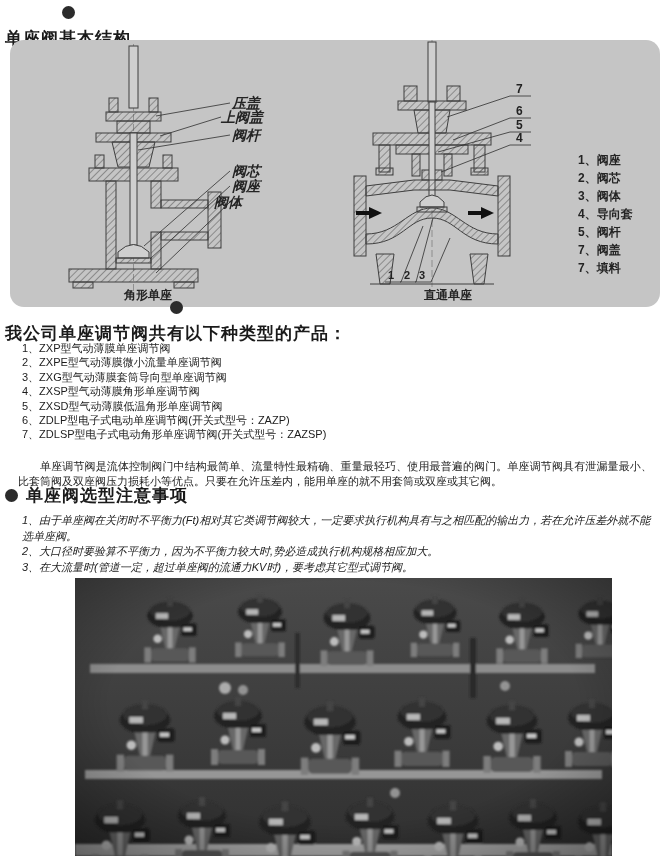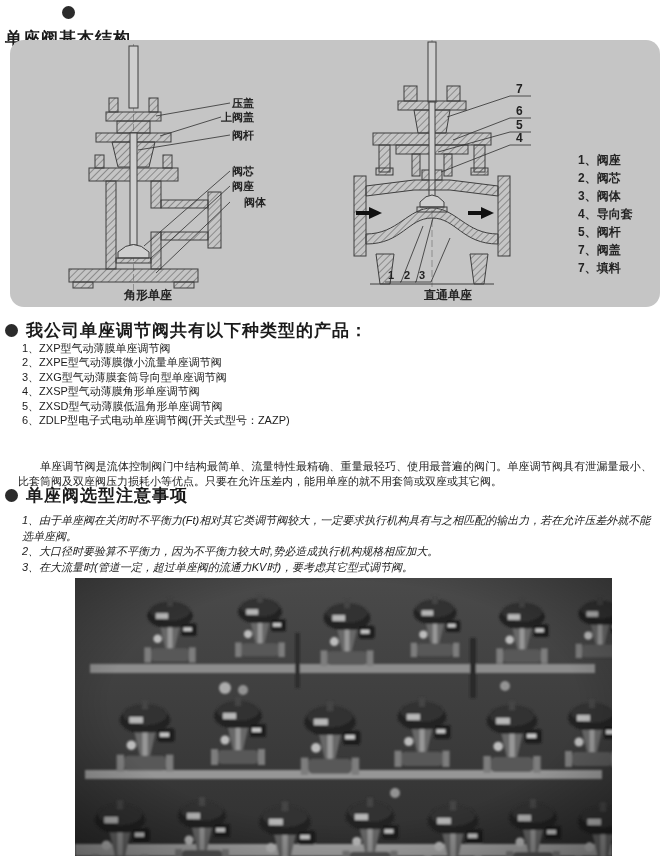--- a/index.html
+++ b/index.html
@@ -5,21 +5,21 @@
   html,body{margin:0;padding:0;background:#ffffff;}
   body{font-family:"Liberation Sans","DejaVu Sans",sans-serif;color:#1c1c1c;}
   #page{position:relative;width:665px;height:863px;background:#ffffff;overflow:hidden;}
 
   .sec-title{position:absolute;left:5px;display:flex;align-items:center;gap:8px;}
   .sec-title .bullet{width:13px;height:13px;border-radius:50%;background:#2b2b2b;flex:0 0 auto;}
   .sec-title .txt{font-size:17px;font-weight:700;letter-spacing:1px;color:#1a1a1a;white-space:nowrap;}
 
   #panel{position:absolute;left:10px;top:40px;width:650px;height:267px;background:#c5c5c5;border-radius:14px;}
   #panel svg{position:absolute;left:0;top:0;}
-  .dlabel{position:absolute;font-size:11px;font-weight:700;color:#242424;white-space:nowrap;line-height:12px;}
+  .dlabel{position:absolute;font-size:14px;font-weight:700;color:#242424;white-space:nowrap;line-height:12px;font-style:italic;}
   .caption{position:absolute;font-size:12px;font-weight:700;color:#242424;white-space:nowrap;}
   #legend{position:absolute;left:568px;top:112px;margin:0;padding:0;list-style:none;}
   #legend li{font-size:12px;font-weight:700;color:#242424;line-height:17px;margin-bottom:1px;white-space:nowrap;}
 
   .plist{position:absolute;margin:0;padding:0;list-style:none;}
   #products{left:22px;top:341px;width:630px;}
   #products li{font-size:11px;line-height:14.4px;color:#1c1c1c;white-space:nowrap;}
   #paragraph{position:absolute;left:18px;top:448px;width:634px;font-size:11px;line-height:15px;text-indent:22px;text-align:justify;color:#1c1c1c;}
   #notes{left:22px;top:513px;width:634px;}
   #notes li{font-size:11px;line-height:15.5px;color:#1c1c1c;font-style:italic;}
@@ -135,48 +135,49 @@
           <text x="409" y="239" font-size="11">3</text>
         </g>
       </g>
     </svg>
 
     <span class="dlabel" style="left:222px;top:57px;">压盖</span>
     <span class="dlabel" style="left:211px;top:71px;">上阀盖</span>
     <span class="dlabel" style="left:222px;top:89px;">阀杆</span>
     <span class="dlabel" style="left:222px;top:125px;">阀芯</span>
     <span class="dlabel" style="left:222px;top:140px;">阀座</span>
-    <span class="dlabel" style="left:234px;top:156px;text-align:right;">阀体</span>
+    <span class="dlabel" style="left:204px;top:156px;text-align:right;">阀体</span>
 
     <span class="caption" style="left:98px;top:247px;width:80px;text-align:center;">角形单座</span>
     <span class="caption" style="left:398px;top:247px;width:80px;text-align:center;">直通单座</span>
 
     <ul id="legend">
         <li>1、阀座</li>
         <li>2、阀芯</li>
         <li>3、阀体</li>
         <li>4、导向套</li>
         <li>5、阀杆</li>
         <li>7、阀盖</li>
         <li>7、填料</li>
       </ul>
   </div>
 
-  <div class="sec-title" style="top:319px;">
+  <div class="sec-title" style="top:301px;flex-direction:column;">
     <span class="bullet"></span>
     <span class="txt">我公司单座调节阀共有以下种类型的产品：</span>
   </div>
 
   <ul id="products" class="plist">
       <li>1、ZXP型气动薄膜单座调节阀</li>
       <li>2、ZXPE型气动薄膜微小流量单座调节阀</li>
       <li>3、ZXG型气动薄膜套筒导向型单座调节阀</li>
       <li>4、ZXSP型气动薄膜角形单座调节阀</li>
       <li>5、ZXSD型气动薄膜低温角形单座调节阀</li>
       <li>6、ZDLP型电子式电动单座调节阀(开关式型号：ZAZP)</li>
+      <li>7、ZDLSP型电子式电动角形单座调节阀(开关式型号：ZAZSP)</li>
     </ul>
 
   <p id="paragraph">单座调节阀是流体控制阀门中结构最简单、流量特性最精确、重量最轻巧、使用最普遍的阀门。单座调节阀具有泄漏量最小、比套筒阀及双座阀压力损耗小等优点。只要在允许压差内，能用单座的就不用套筒或双座或其它阀。</p>
 
   <div class="sec-title" style="top:484px;">
     <span class="bullet"></span>
     <span class="txt">单座阀选型注意事项</span>
   </div>
 
   <ul id="notes" class="plist">

